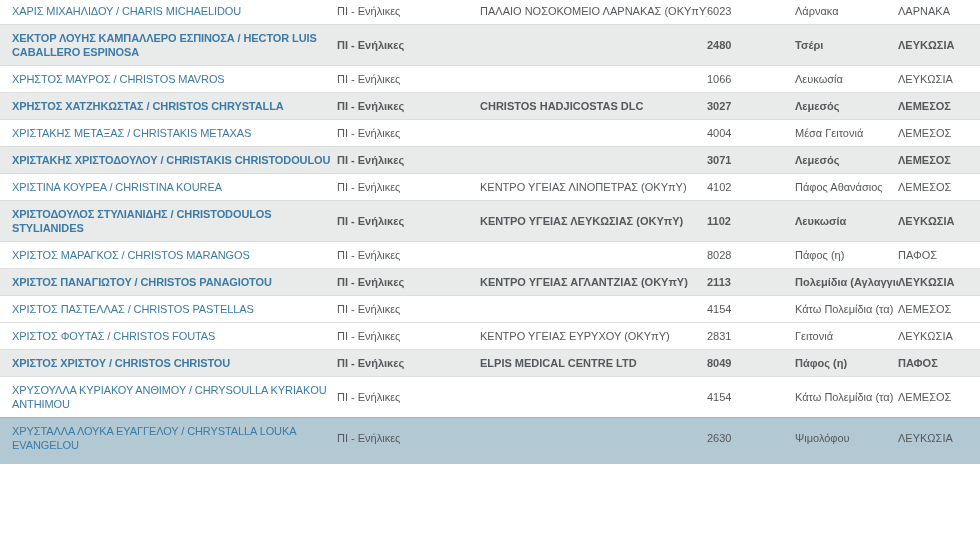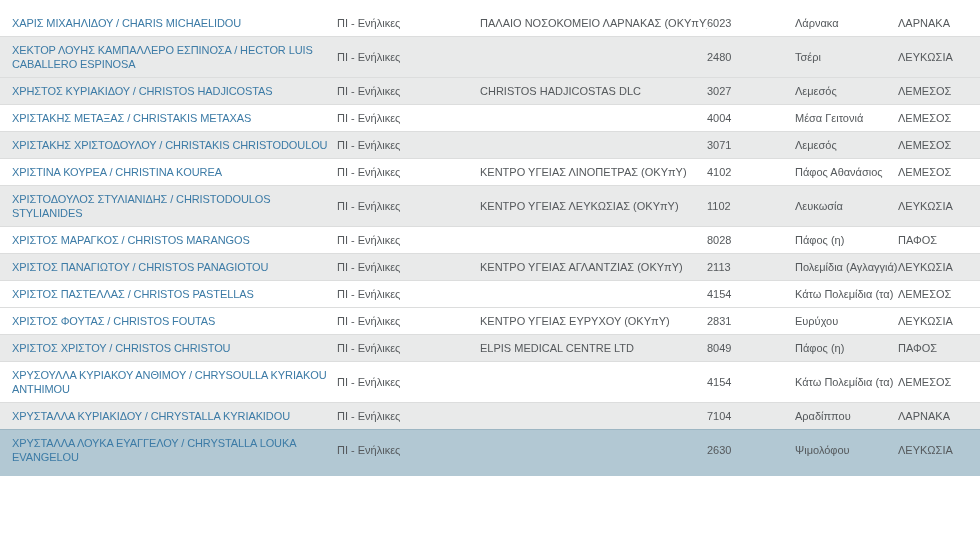--- a/index.html
+++ b/index.html
@@ -23,27 +23,27 @@
   col.c2{width:143px}
   col.c3{width:227px}
   col.c4{width:88px}
   col.c5{width:103px}
   col.c6{width:82px}
   td{
     font-size:11px;line-height:14px;color:var(--text);
     padding:6px 12px 6px 0;vertical-align:middle;
     border-top:1px solid var(--row-border);
   }
-  tr:first-child td{border-top:none;padding-top:16px;}
+  tr:first-child td{border-top:none;padding-top:4px;}
   td.c-name{padding-left:12px;padding-right:4px;letter-spacing:-0.1px;}
   td.c-type,td.c-fac,td.c-post,td.c-town,td.c-dist{
     white-space:nowrap;overflow:hidden;
   }
   a.lnk{color:var(--link);text-decoration:none;cursor:pointer;}
-  tr.stripe{background:var(--stripe);}
+  tr.stripe{background:var(--stripe);font-weight:bold;}
   tr.selected{background:var(--selected);}
   tr.selected td{border-top-color:var(--selected-border);padding-bottom:12px;}
 </style>
 </head>
 <body>
 
 <table class="directory">
   <colgroup>
     <col class="c1">
       <col class="c2">
@@ -62,22 +62,30 @@
     <td class="c-dist">ΛΑΡΝΑΚΑ</td>
   </tr>
       <tr class="stripe">
     <td class="c-name"><a class="lnk">ΧΕΚΤΟΡ ΛΟΥΗΣ ΚΑΜΠΑΛΛΕΡΟ ΕΣΠΙΝΟΣΑ / HECTOR LUIS CABALLERO ESPINOSA</a></td>
     <td class="c-type">ΠΙ - Ενήλικες</td>
     <td class="c-fac"></td>
     <td class="c-post">2480</td>
     <td class="c-town">Τσέρι</td>
     <td class="c-dist">ΛΕΥΚΩΣΙΑ</td>
   </tr>
+      <tr>
+    <td class="c-name"><a class="lnk">ΧΡΗΣΤΟΣ ΜΑΥΡΟΣ / CHRISTOS MAVROS</a></td>
+    <td class="c-type">ΠΙ - Ενήλικες</td>
+    <td class="c-fac"></td>
+    <td class="c-post">1066</td>
+    <td class="c-town">Λευκωσία</td>
+    <td class="c-dist">ΛΕΥΚΩΣΙΑ</td>
+  </tr>
       <tr class="stripe">
-    <td class="c-name"><a class="lnk">ΧΡΗΣΤΟΣ ΚΥΡΙΑΚΙΔΟΥ / CHRISTOS HADJICOSTAS</a></td>
+    <td class="c-name"><a class="lnk">ΧΡΗΣΤΟΣ ΧΑΤΖΗΚΩΣΤΑΣ / CHRISTOS CHRYSTALLA</a></td>
     <td class="c-type">ΠΙ - Ενήλικες</td>
     <td class="c-fac">CHRISTOS HADJICOSTAS DLC</td>
     <td class="c-post">3027</td>
     <td class="c-town">Λεμεσός</td>
     <td class="c-dist">ΛΕΜΕΣΟΣ</td>
   </tr>
       <tr>
     <td class="c-name"><a class="lnk">ΧΡΙΣΤΑΚΗΣ ΜΕΤΑΞΑΣ / CHRISTAKIS METAXAS</a></td>
     <td class="c-type">ΠΙ - Ενήλικες</td>
     <td class="c-fac"></td>
@@ -131,47 +139,39 @@
     <td class="c-fac"></td>
     <td class="c-post">4154</td>
     <td class="c-town">Κάτω Πολεμίδια (τα)</td>
     <td class="c-dist">ΛΕΜΕΣΟΣ</td>
   </tr>
       <tr>
     <td class="c-name"><a class="lnk">ΧΡΙΣΤΟΣ ΦΟΥΤΑΣ / CHRISTOS FOUTAS</a></td>
     <td class="c-type">ΠΙ - Ενήλικες</td>
     <td class="c-fac">ΚΕΝΤΡΟ ΥΓΕΙΑΣ ΕΥΡΥΧΟΥ (ΟΚΥπΥ)</td>
     <td class="c-post">2831</td>
-    <td class="c-town">Ευρύχου</td>
+    <td class="c-town">Γειτονιά</td>
     <td class="c-dist">ΛΕΥΚΩΣΙΑ</td>
   </tr>
       <tr class="stripe">
     <td class="c-name"><a class="lnk">ΧΡΙΣΤΟΣ ΧΡΙΣΤΟΥ / CHRISTOS CHRISTOU</a></td>
     <td class="c-type">ΠΙ - Ενήλικες</td>
     <td class="c-fac">ELPIS MEDICAL CENTRE LTD</td>
     <td class="c-post">8049</td>
     <td class="c-town">Πάφος (η)</td>
     <td class="c-dist">ΠΑΦΟΣ</td>
   </tr>
       <tr>
     <td class="c-name"><a class="lnk">ΧΡΥΣΟΥΛΛΑ ΚΥΡΙΑΚΟΥ ΑΝΘΙΜΟΥ / CHRYSOULLA KYRIAKOU ANTHIMOU</a></td>
     <td class="c-type">ΠΙ - Ενήλικες</td>
     <td class="c-fac"></td>
     <td class="c-post">4154</td>
     <td class="c-town">Κάτω Πολεμίδια (τα)</td>
     <td class="c-dist">ΛΕΜΕΣΟΣ</td>
   </tr>
-      <tr class="stripe">
-    <td class="c-name"><a class="lnk">ΧΡΥΣΤΑΛΛΑ ΚΥΡΙΑΚΙΔΟΥ / CHRYSTALLA KYRIAKIDOU</a></td>
-    <td class="c-type">ΠΙ - Ενήλικες</td>
-    <td class="c-fac"></td>
-    <td class="c-post">7104</td>
-    <td class="c-town">Αραδίππου</td>
-    <td class="c-dist">ΛΑΡΝΑΚΑ</td>
-  </tr>
       <tr class="selected">
     <td class="c-name"><a class="lnk">ΧΡΥΣΤΑΛΛΑ ΛΟΥΚΑ ΕΥΑΓΓΕΛΟΥ / CHRYSTALLA LOUKA EVANGELOU</a></td>
     <td class="c-type">ΠΙ - Ενήλικες</td>
     <td class="c-fac"></td>
     <td class="c-post">2630</td>
     <td class="c-town">Ψιμολόφου</td>
     <td class="c-dist">ΛΕΥΚΩΣΙΑ</td>
   </tr>
     </tbody>
 </table>

